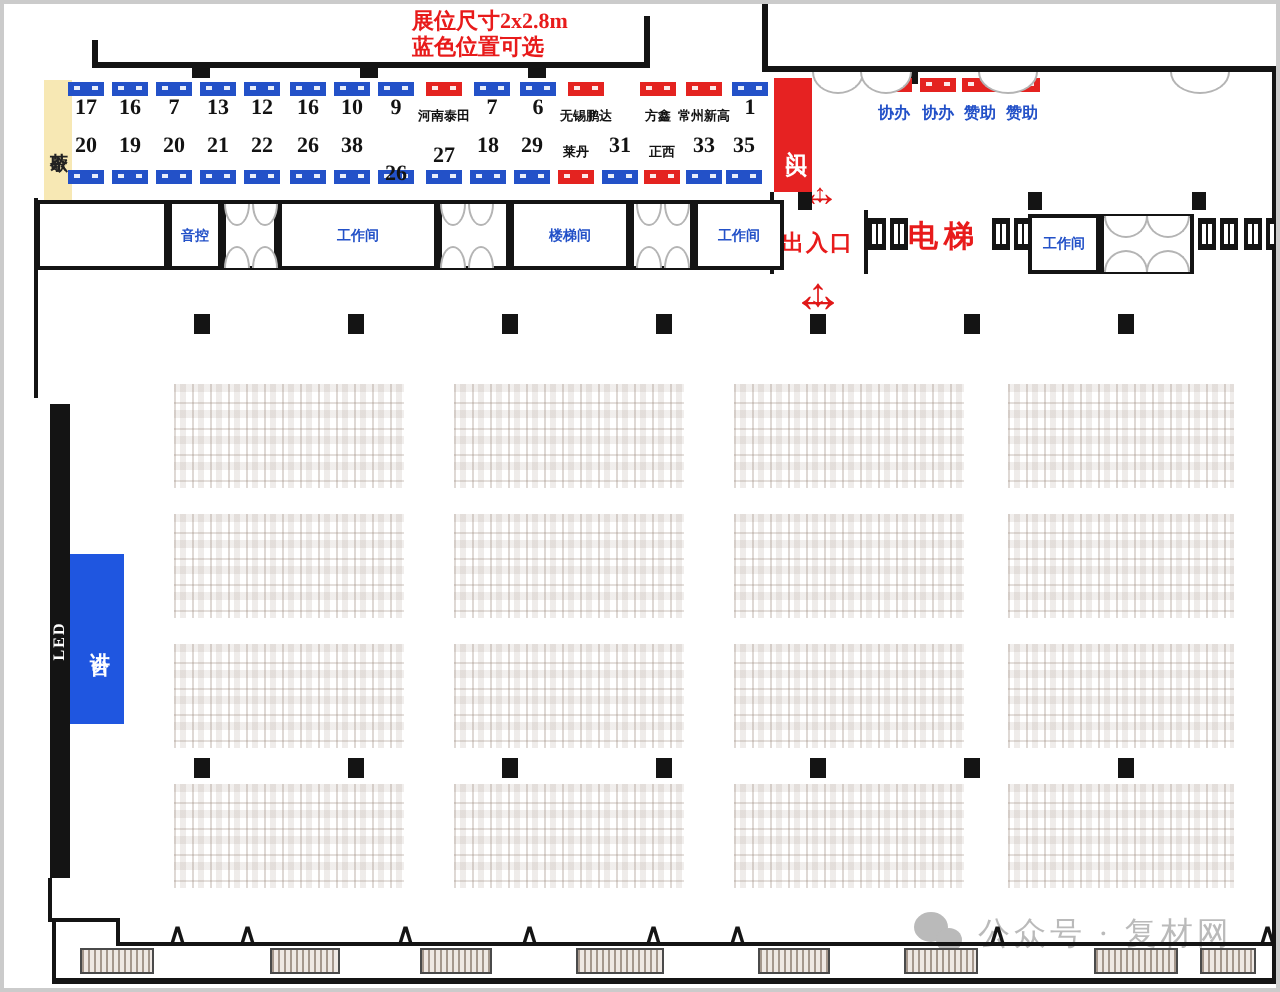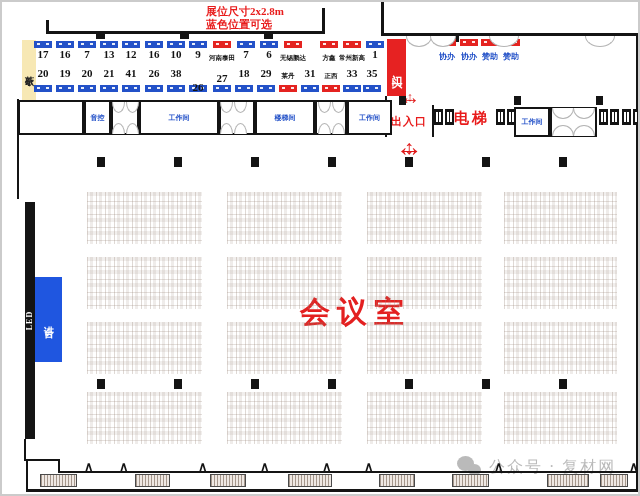--- a/index.html
+++ b/index.html
@@ -79,21 +79,20 @@
 
   <div class="arrow" style="left:393px;top:86px;width:30px;height:18px;">
     <span class="h" style="font-size:20px;line-height:18px;">↔</span>
     <span class="v" style="font-size:13px;line-height:18px;">↕</span>
   </div>
   <div class="arrow" style="left:388px;top:131px;width:38px;height:28px;">
     <span class="h" style="font-size:27px;line-height:28px;">↔</span>
     <span class="v" style="font-size:20px;line-height:28px;">↕</span>
   </div>
 
-  <div id="hall-title" class="abs">会议室</div>
   <div id="led" class="abs">
     <span>LED</span>
   </div>
   <div id="podium" class="abs">
     <span>讲台</span>
   </div>
 
   <div id="watermark" class="abs">
     <span id="wm-icon">
         <i class="c1"></i>
@@ -155,21 +154,21 @@
       <div class="bnum" style="left: 353px; top: 46px;">1</div>
       <div class="bar blue" style="left: 32px; top: 83px;"></div>
       <div class="bnum" style="left: 21px; top: 65px;">20</div>
       <div class="bar blue" style="left: 54px; top: 83px;"></div>
       <div class="bnum" style="left: 43px; top: 65px;">19</div>
       <div class="bar blue" style="left: 76px; top: 83px;"></div>
       <div class="bnum" style="left: 65px; top: 65px;">20</div>
       <div class="bar blue" style="left: 98px; top: 83px;"></div>
       <div class="bnum" style="left: 87px; top: 65px;">21</div>
       <div class="bar blue" style="left: 120px; top: 83px;"></div>
-      <div class="bnum" style="left: 109px; top: 65px;">41</div>
+      <div class="bnum" style="left: 109px; top: 65px;">22</div>
       <div class="bar blue" style="left: 143px; top: 83px;"></div>
       <div class="bnum" style="left: 132px; top: 65px;">26</div>
       <div class="bar blue" style="left: 165px; top: 83px;"></div>
       <div class="bnum" style="left: 154px; top: 65px;">38</div>
       <div class="bar blue" style="left: 187px; top: 83px;"></div>
       <div class="bnum" style="left: 176px; top: 79px;">26</div>
       <div class="bar blue" style="left: 211px; top: 83px;"></div>
       <div class="bnum" style="left: 200px; top: 70px;">27</div>
       <div class="bar blue" style="left: 233px; top: 83px;"></div>
       <div class="bnum" style="left: 222px; top: 65px;">18</div>

